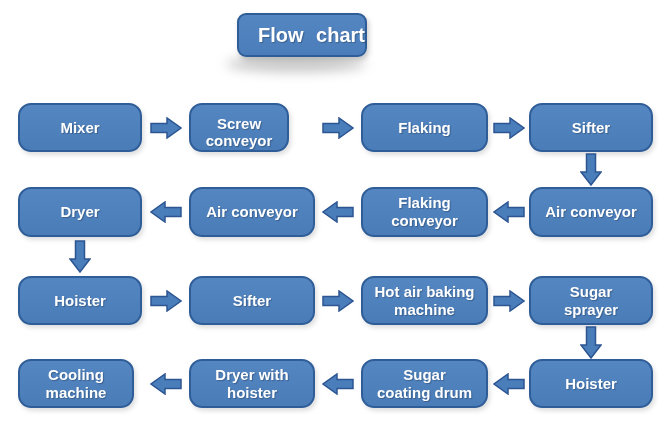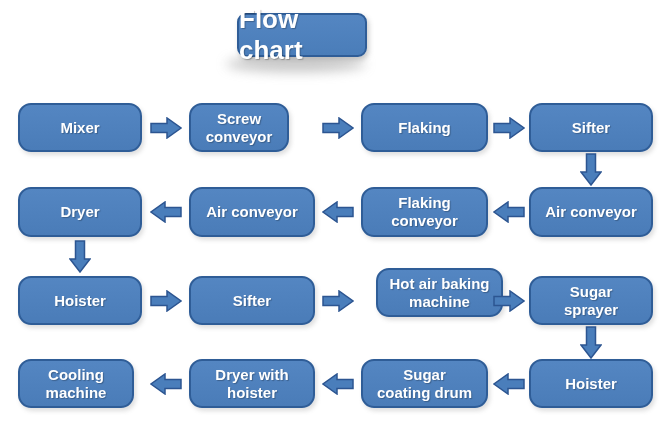--- a/index.html
+++ b/index.html
@@ -25,21 +25,21 @@
     left: 237px; top: 13px;
     width: 130px; height: 44px;
     box-sizing: border-box;
     background: linear-gradient(180deg, #5486c2 0%, #4a7db9 100%);
     border: 2px solid #2f5d97;
     border-radius: 9px;
     display: flex;
     align-items: center;
     justify-content: flex-end;
     color: #ffffff;
-    font-size: 26px;
+    font-size: 20px;
     font-weight: bold;
     word-spacing: 7px;
     text-shadow: 1px 1px 1px rgba(0,0,0,0.25);
     box-shadow: 2px 3px 5px rgba(90,90,90,0.3);
   }
   .node {
     position: absolute;
     box-sizing: border-box;
     background: linear-gradient(180deg, #5486c2 0%, #4a7cb8 100%);
     border: 2px solid #2f5d97;
@@ -62,32 +62,32 @@
 </head>
 <body>
 
 <div class="canvas">
   <div class="title-shadow"></div>
   <div class="title-box">
     <span>Flow chart</span>
   </div>
   <div id="diagram">
       <div class="node" style="left: 18px; top: 103px; width: 124px; height: 49px;"><span>Mixer</span></div>
-      <div class="node" style="left: 189px; top: 103px; width: 100px; height: 49px;"><span>Screw
+      <div class="node" style="left: 189px; top: 103px; width: 100px; height: 49px; align-items: flex-end;"><span>Screw
 conveyor</span></div>
       <div class="node" style="left: 361px; top: 103px; width: 127px; height: 49px;"><span>Flaking</span></div>
       <div class="node" style="left: 529px; top: 103px; width: 124px; height: 49px;"><span>Sifter</span></div>
       <div class="node" style="left: 529px; top: 187px; width: 124px; height: 50px;"><span>Air conveyor</span></div>
       <div class="node" style="left: 361px; top: 187px; width: 127px; height: 50px;"><span>Flaking
 conveyor</span></div>
       <div class="node" style="left: 189px; top: 187px; width: 126px; height: 50px;"><span>Air conveyor</span></div>
       <div class="node" style="left: 18px; top: 187px; width: 124px; height: 50px;"><span>Dryer</span></div>
       <div class="node" style="left: 18px; top: 276px; width: 124px; height: 49px;"><span>Hoister</span></div>
       <div class="node" style="left: 189px; top: 276px; width: 126px; height: 49px;"><span>Sifter</span></div>
-      <div class="node" style="left: 361px; top: 268px; width: 127px; height: 49px; margin-left: 15px;"><span>Hot air baking
+      <div class="node" style="left: 361px; top: 276px; width: 127px; height: 49px;"><span>Hot air baking
 machine</span></div>
       <div class="node" style="left: 529px; top: 276px; width: 124px; height: 49px;"><span>Sugar
 sprayer</span></div>
       <div class="node" style="left: 529px; top: 359px; width: 124px; height: 49px;"><span>Hoister</span></div>
       <div class="node" style="left: 361px; top: 359px; width: 127px; height: 49px;"><span>Sugar
 coating drum</span></div>
       <div class="node" style="left: 189px; top: 359px; width: 126px; height: 49px; text-align: center;"><span>Dryer with
 hoister</span></div>
       <div class="node" style="left: 18px; top: 359px; width: 116px; height: 49px;"><span>Cooling
 machine</span></div>

